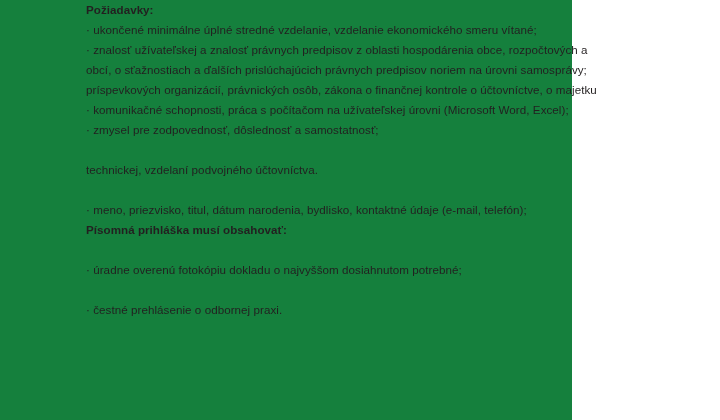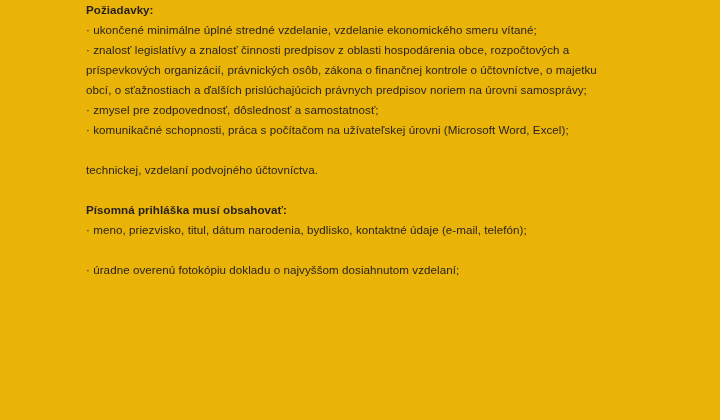--- a/index.html
+++ b/index.html
@@ -12,23 +12,23 @@
     width: 720px;
     height: 420px;
     overflow: hidden;
     font-family: "Liberation Sans", sans-serif;
     color: #231f20;
     -webkit-font-smoothing: antialiased;
   }
 
   .page {
     position: relative;
-    width: 720px;
+    width: 572px;
     height: 420px;
-    background: #eab308;
+    background: #15803d;
     box-sizing: border-box;
     padding: 0;
   }
 
   .doc-body {
     position: absolute;
     left: 86px;
     top: 0px;
     width: 560px;
   }
@@ -55,41 +55,42 @@
 </head>
 <body>
 
 <div class="page">
   <div class="doc-body">
 
     <div class="line heading">Požiadavky:</div>
 
     <div class="line">· ukončené minimálne úplné stredné vzdelanie, vzdelanie ekonomického smeru vítané;</div>
 
-    <div class="line">· znalosť legislatívy a znalosť činnosti predpisov z oblasti hospodárenia obce, rozpočtových a</div>
+    <div class="line">· znalosť užívateľskej a znalosť právnych predpisov z oblasti hospodárenia obce, rozpočtových a</div>
+    <div class="line">obcí, o sťažnostiach a ďalších prislúchajúcich právnych predpisov noriem na úrovni samosprávy;</div>
     <div class="line">príspevkových organizácií, právnických osôb, zákona o finančnej kontrole o účtovníctve, o majetku</div>
-    <div class="line">obcí, o sťažnostiach a ďalších prislúchajúcich právnych predpisov noriem na úrovni samosprávy;</div>
 
+    <div class="line">· komunikačné schopnosti, práca s počítačom na užívateľskej úrovni (Microsoft Word, Excel);</div>
     <div class="line">· zmysel pre zodpovednosť, dôslednosť a samostatnosť;</div>
-    <div class="line">· komunikačné schopnosti, práca s počítačom na užívateľskej úrovni (Microsoft Word, Excel);</div>
 
     <div class="line spacer"></div>
 
     <div class="line">technickej, vzdelaní podvojného účtovníctva.</div>
 
     <div class="line spacer"></div>
 
+    <div class="line">· meno, priezvisko, titul, dátum narodenia, bydlisko, kontaktné údaje (e-mail, telefón);</div>
+
     <div class="line heading">Písomná prihláška musí obsahovať:</div>
-
-    <div class="line">· meno, priezvisko, titul, dátum narodenia, bydlisko, kontaktné údaje (e-mail, telefón);</div>
 
     <div class="line spacer"></div>
 
-    <div class="line">· úradne overenú fotokópiu dokladu o najvyššom dosiahnutom vzdelaní;</div>
+    <div class="line">· úradne overenú fotokópiu dokladu o najvyššom dosiahnutom potrebné;</div>
 
     <div class="line spacer"></div>
 
+    <div class="line">· čestné prehlásenie o odbornej praxi.</div>
 
     <div class="line spacer"></div>
 
 
   </div>
 </div>
 
 </body></html>

